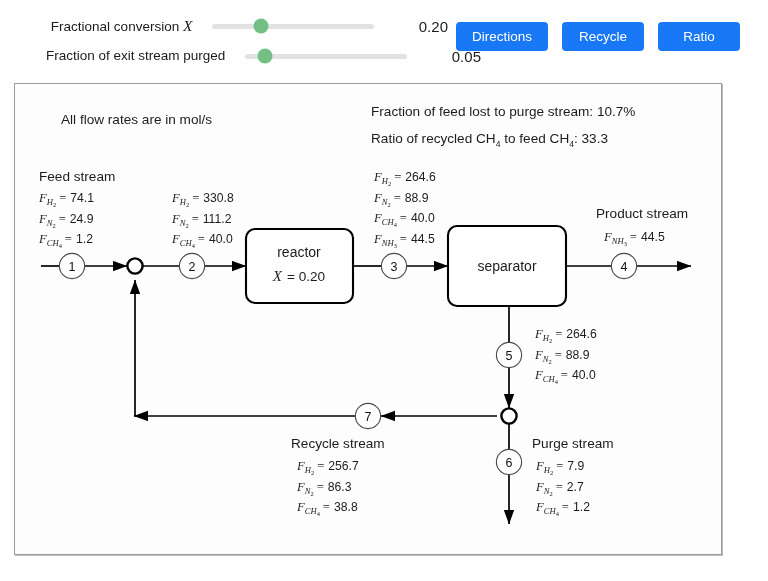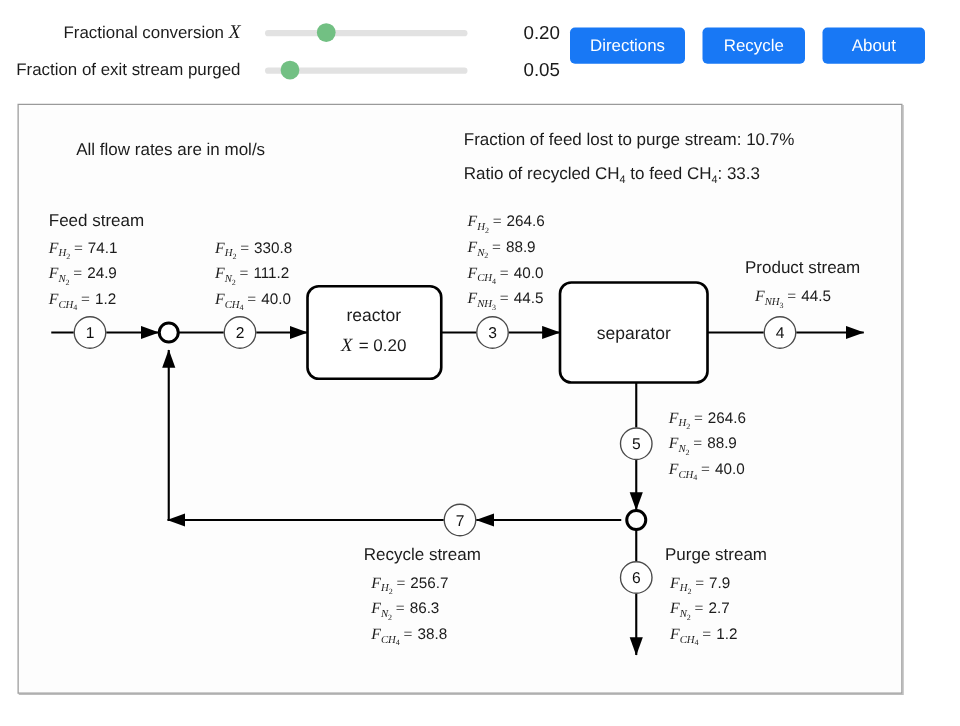--- a/index.html
+++ b/index.html
@@ -25,21 +25,21 @@
   .slider-row {
     position: absolute;
     left: 0;
     width: 448px;
     height: 26px;
     display: flex;
     align-items: center;
     gap: 10px;
   }
   .slider-row.r1 { top: 13px; }
-  .slider-row.r2 { top: 43px; }
+  .slider-row.r2 { top: 43px; padding-left: 33px; }
 
   .slider-label {
     width: 200px;
     text-align: right;
     font-size: 13.5px;
     color: #1c1c1c;
     padding-right: 10px;
     white-space: nowrap;
     line-height: 16px;
   }
@@ -201,21 +201,21 @@
     <div class="slider-wrap">
       <div class="slider-track"></div>
       <div class="slider-thumb" id="thumb1" style="left: 12%;"></div>
     </div>
     <div class="slider-value">0.05</div>
   </div>
 
   <div class="btn-group">
     <button class="btn">Directions</button>
     <button class="btn">Recycle</button>
-    <button class="btn">About</button>
+    <button class="btn">Ratio</button>
   </div>
 </div>
 
 <div id="panel">
 <svg id="flow-svg" width="706" height="470" viewBox="0 0 706 470" xmlns="http://www.w3.org/2000/svg">
   <defs>
     <marker id="arrow" markerWidth="9" markerHeight="9" refX="8.4" refY="3.1" orient="auto" markerUnits="strokeWidth">
       <path d="M0,0 L0,6.2 L8.6,3.1 z" fill="#000000"></path>
     </marker>
   </defs>

